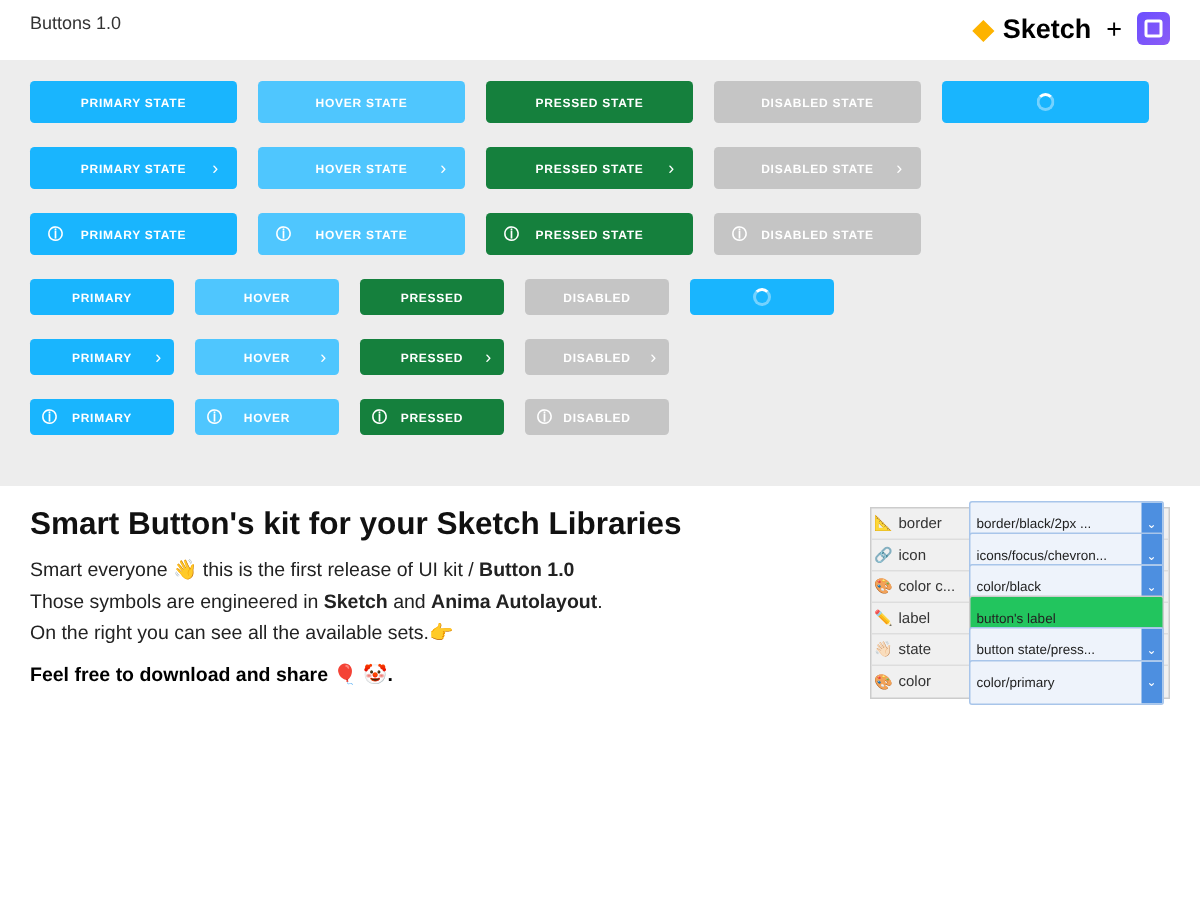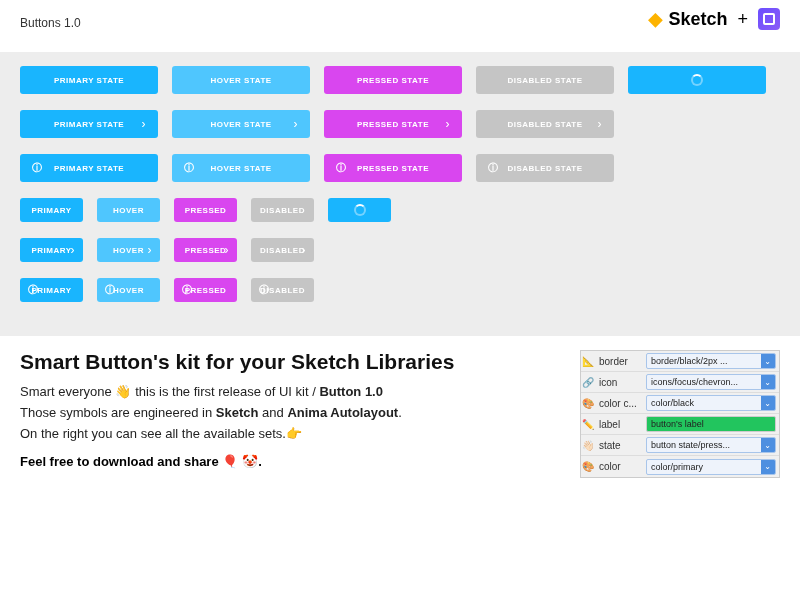--- a/index.html
+++ b/index.html
@@ -1,37 +1,37 @@
 <!DOCTYPE html>
 <html><head>
 <meta charset="utf-8">
 <style>
   * { box-sizing: border-box; margin: 0; padding: 0; }
   body { font-family: -apple-system, BlinkMacSystemFont, "Segoe UI", Helvetica, Arial, sans-serif; width: 800px; height: 600px; overflow: hidden; background: #fff; }
   
-  .header { display: flex; justify-content: space-between; align-items: flex-end; padding: 8px 20px 22px; }
+  .header { display: flex; justify-content: space-between; align-items: flex-start; padding: 8px 20px 10px; }
   .header-title { font-size: 12px; color: #333; font-weight: 500; }
   .brand { display: flex; align-items: center; gap: 6px; font-size: 18px; font-weight: 600; color: #000; }
   .brand .diamond { color: #fdb300; font-size: 18px; }
   .brand .plus { margin: 0 4px; font-weight: 400; }
   .anima-logo { width: 22px; height: 22px; background: linear-gradient(135deg,#6b4eff,#8b5cf6); border-radius: 4px; display: flex; align-items: center; justify-content: center; }
   .anima-inner { width: 12px; height: 12px; border: 2px solid #fff; border-radius: 2px; }
   
   .canvas { background: #ededed; padding: 14px 20px 18px; }
   .section-title { font-size: 8px; letter-spacing: 1px; color: #6b6b6b; font-weight: 600; margin: 2px 0 14px; }
   .section-title.small { margin-top: 22px; }
   
   .row { display: flex; gap: 14px; margin-bottom: 16px; }
   
   .btn-lg { width: 138px; height: 28px; border-radius: 3px; display: flex; align-items: center; justify-content: center; font-size: 8px; font-weight: 700; letter-spacing: 0.5px; color: #fff; position: relative; }
-  .btn-sm { width: 63px; height: 24px; border-radius: 3px; display: flex; align-items: center; justify-content: center; font-size: 8px; font-weight: 700; letter-spacing: 0.5px; color: #fff; position: relative; }
+  .btn-sm { width: 96px; height: 24px; border-radius: 3px; display: flex; align-items: center; justify-content: center; font-size: 8px; font-weight: 700; letter-spacing: 0.5px; color: #fff; position: relative; }
   
   .primary { background: #19B5FE; }
   .hover { background: #4fc6fe; }
-  .pressed { background: #d946ef; }
+  .pressed { background: #15803d; }
   .disabled { background: #c5c5c5; color: #fff; }
   
   .chev::after { content: "›"; position: absolute; right: 12px; font-size: 12px; font-weight: 400; }
   .btn-sm.chev::after { right: 8px; }
   .info::before { content: "ⓘ"; position: absolute; left: 12px; font-size: 10px; }
   .btn-sm.info::before { left: 8px; }
   
   .spinner { width: 12px; height: 12px; border: 2px solid rgba(255,255,255,0.4); border-top-color: #fff; border-radius: 50%; }
   
   .description { padding: 14px 20px; display: flex; gap: 14px; }
@@ -39,21 +39,21 @@
   .desc-title { font-size: 21px; font-weight: 700; color: #111; margin-bottom: 8px; }
   .desc-body { font-size: 13px; line-height: 1.6; color: #222; }
   .desc-body strong { font-weight: 700; }
   .feel-free { margin-top: 10px; font-weight: 700; font-size: 13px; }
   
   .overrides { width: 200px; background: #f0f0f0; border: 1px solid #ccc; font-size: 10px; }
   .ov-row { display: flex; align-items: center; border-bottom: 1px solid #ddd; height: 21px; }
   .ov-row:last-child { border-bottom: none; }
   .ov-icon { width: 16px; text-align: center; font-size: 10px; }
   .ov-label { width: 46px; color: #333; padding-left: 2px; white-space: nowrap; overflow: hidden; text-overflow: ellipsis; }
-  .ov-sel { flex: 1; background: #eef3fb; border: 1px solid #a8c5ea; height: 16px; margin: 0 3px; border-radius: 2px; display: flex; align-items: center; padding: 0 4px; font-size: 9px; color: #222; position: relative; overflow: hidden; white-space: nowrap; text-overflow: ellipsis; }
+  .ov-sel { flex: 1; background: #eef3fb; border: 1px solid #a8c5ea; height: 16px; margin: 0 3px; border-radius: 2px; display: flex; align-items: center; padding: 14px 4px; font-size: 9px; color: #222; position: relative; overflow: hidden; white-space: nowrap; text-overflow: ellipsis; }
   .ov-sel.text { background: #22c55e; border: 1px solid #ccc; }
   .ov-sel::after { content: ""; position: absolute; right: 0; top: 0; width: 14px; height: 100%; background: #4d8fe0; }
   .ov-sel.text::after { display: none; }
   .ov-caret { position: absolute; right: 4px; color: #fff; font-size: 8px; z-index: 2; }
 </style>
 </head>
 <body>
 
 <div class="header">
   <div class="header-title">Buttons 1.0</div>

